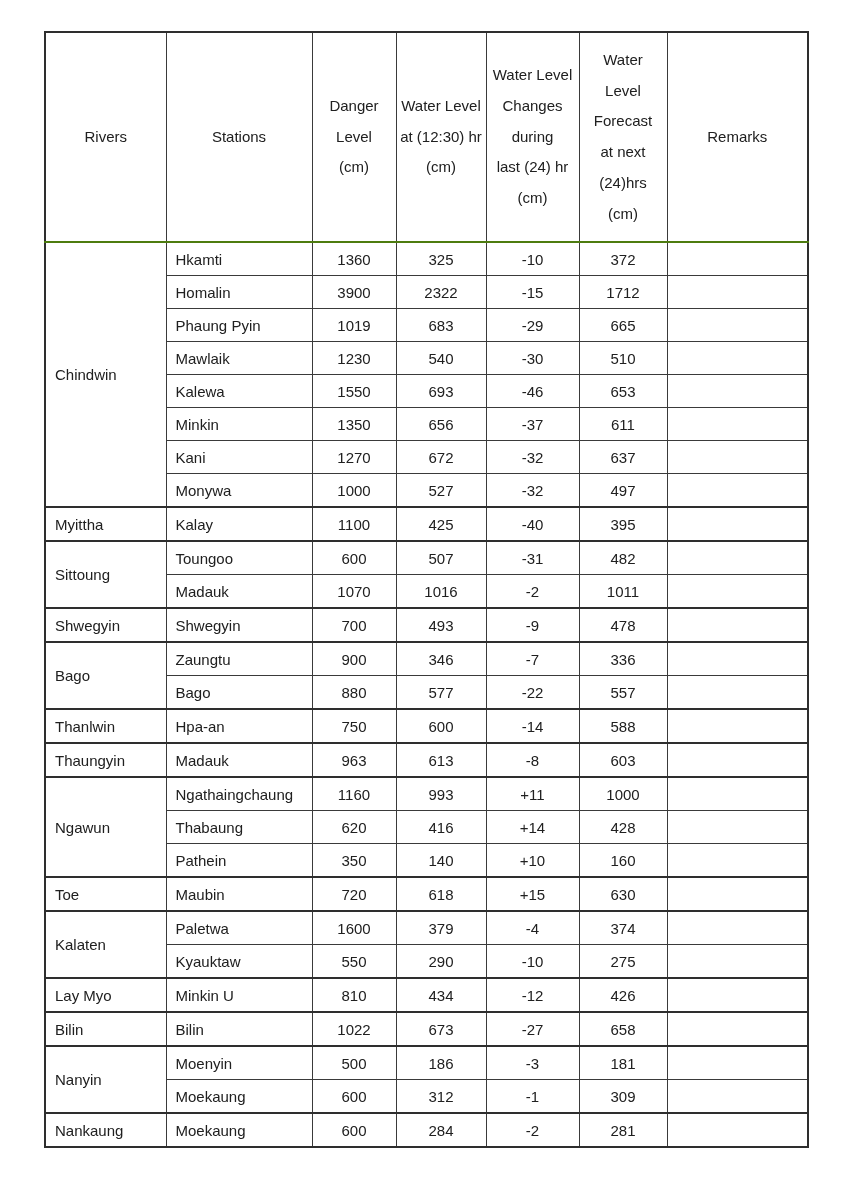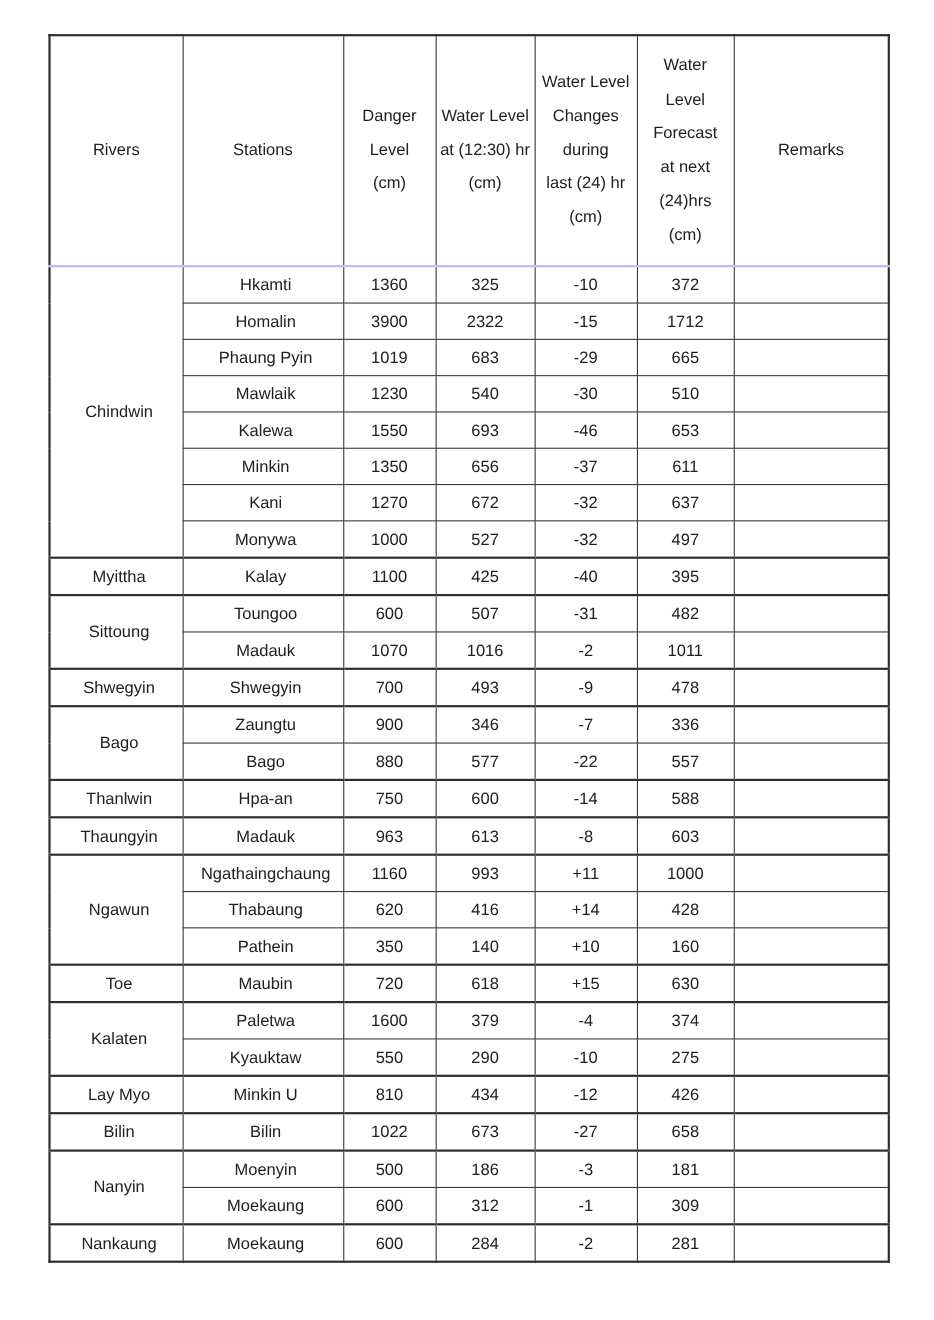--- a/index.html
+++ b/index.html
@@ -36,33 +36,33 @@
     font-weight: normal;
     overflow: hidden;
   }
   
   .wl-table thead th {
     height: 208px;
     text-align: center;
     vertical-align: middle;
     white-space: pre-line;
     line-height: 2.05;
-    border-bottom: 2px solid #c4b5fd;
+    border-bottom: 2px solid #4d7c0f;
     padding: 0 2px;
   }
   
   .wl-table tbody td {
     height: 32px;
     text-align: center;
     vertical-align: middle;
     padding: 0 2px;
   }
   .wl-table td.river-cell,
   .wl-table td.station-cell {
-    text-align: center;
+    text-align: left;
     padding-left: 9px;
     padding-right: 4px;
   }
   
   .wl-table tbody tr.group-start td {
     border-top: 2px solid #2e2e2e;
   }
   
   col.c-rivers   { width: 121px; }
   col.c-stations { width: 146px; }

